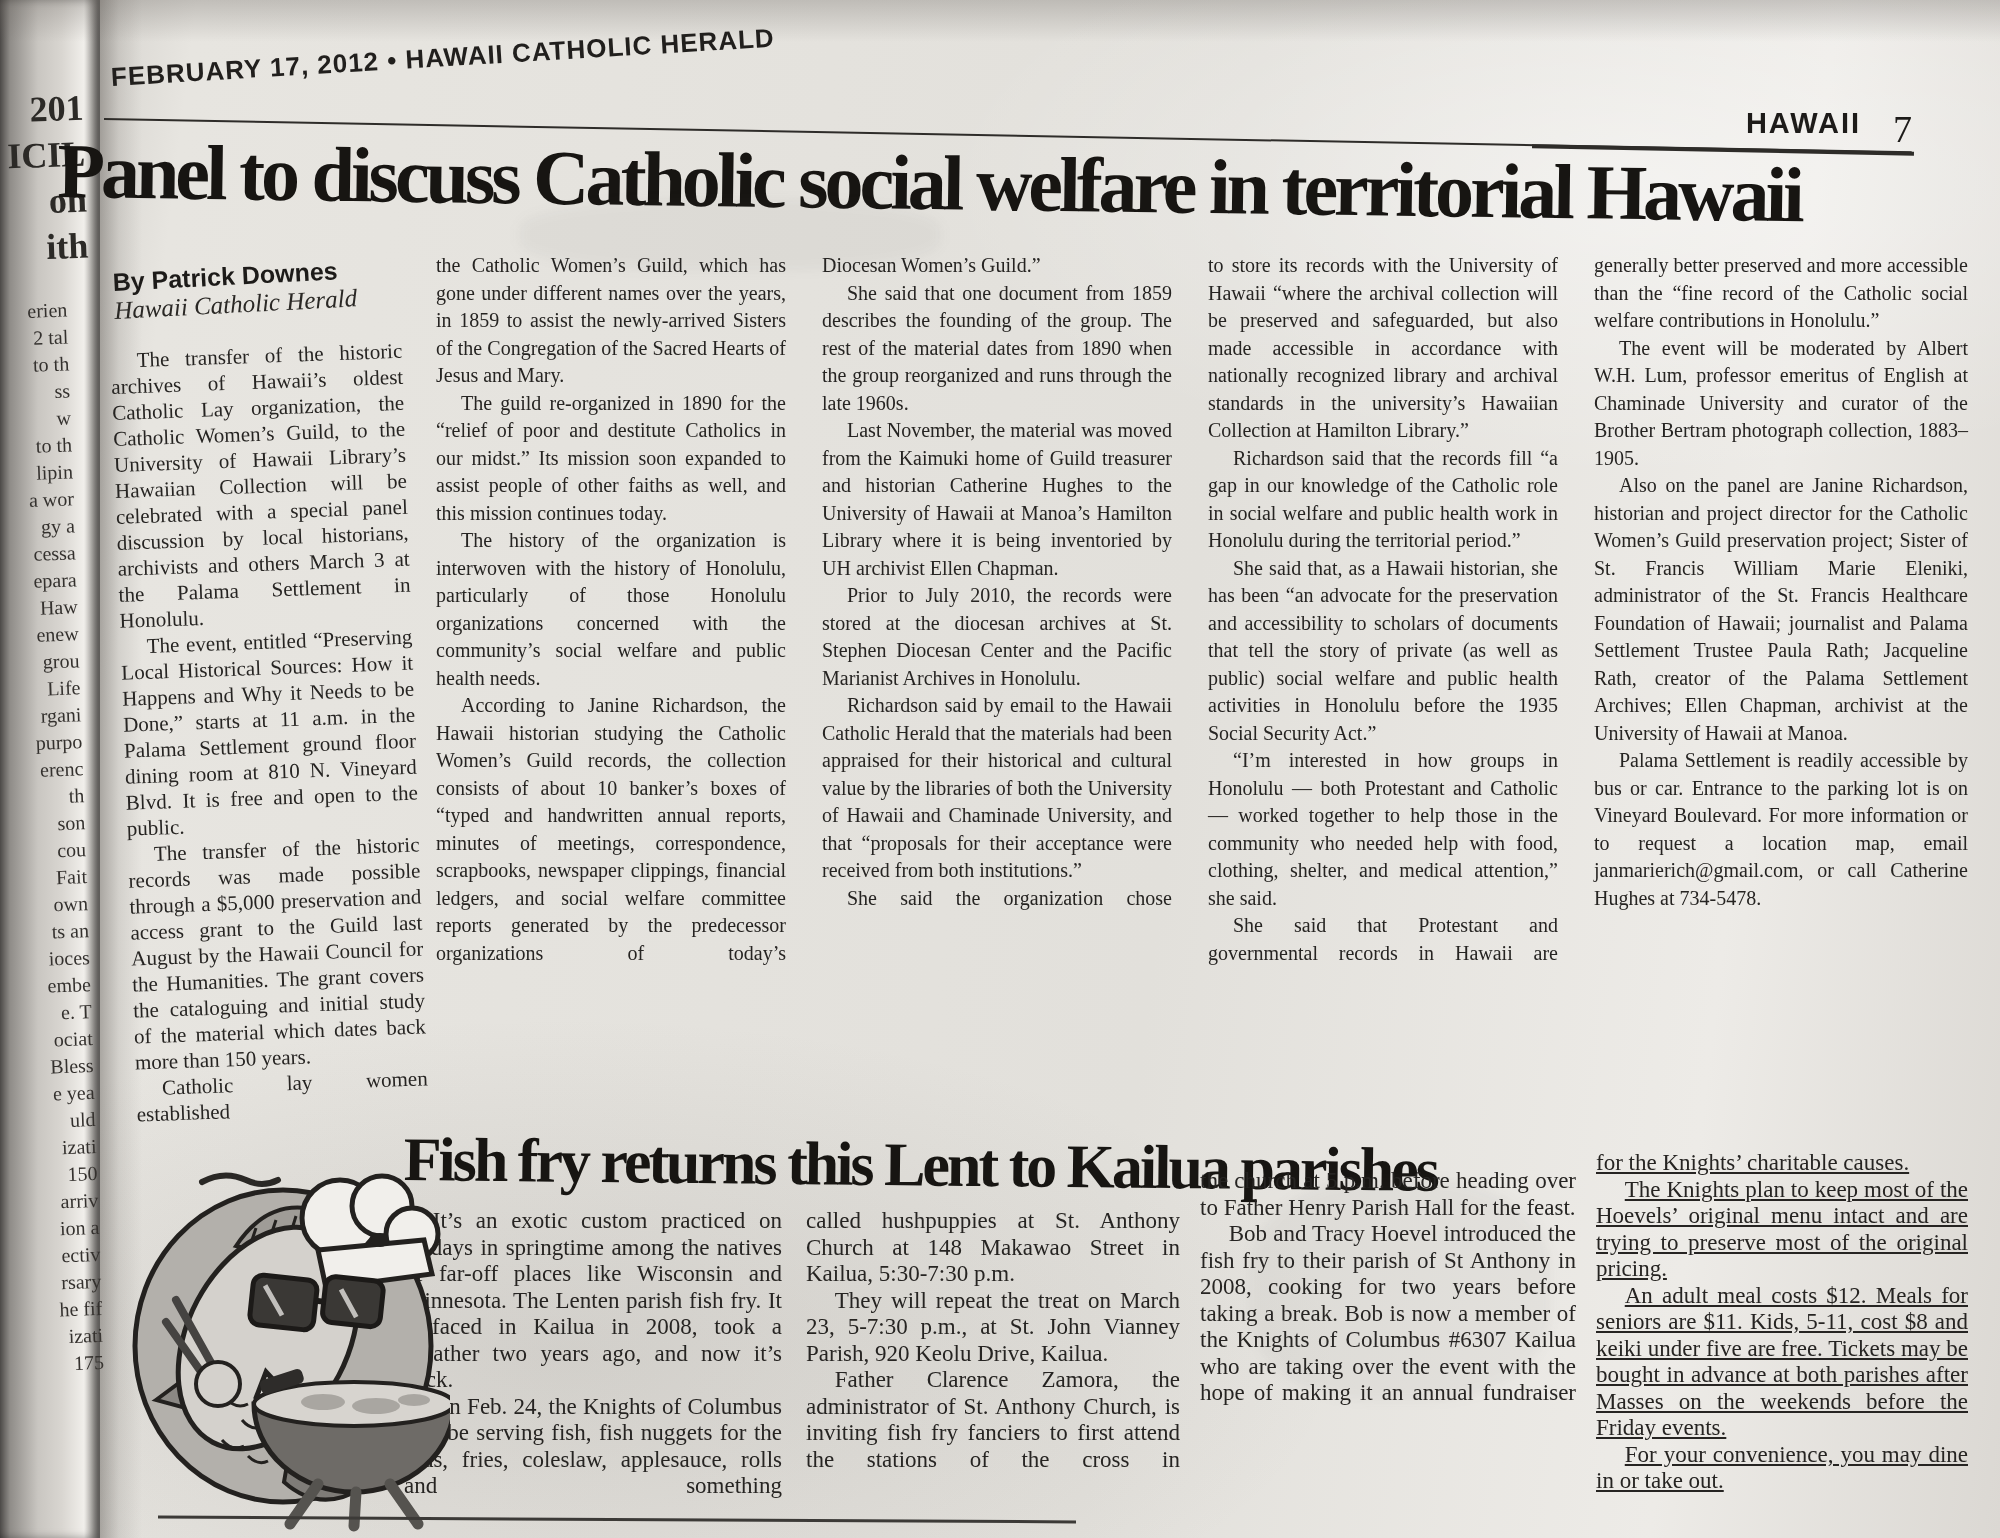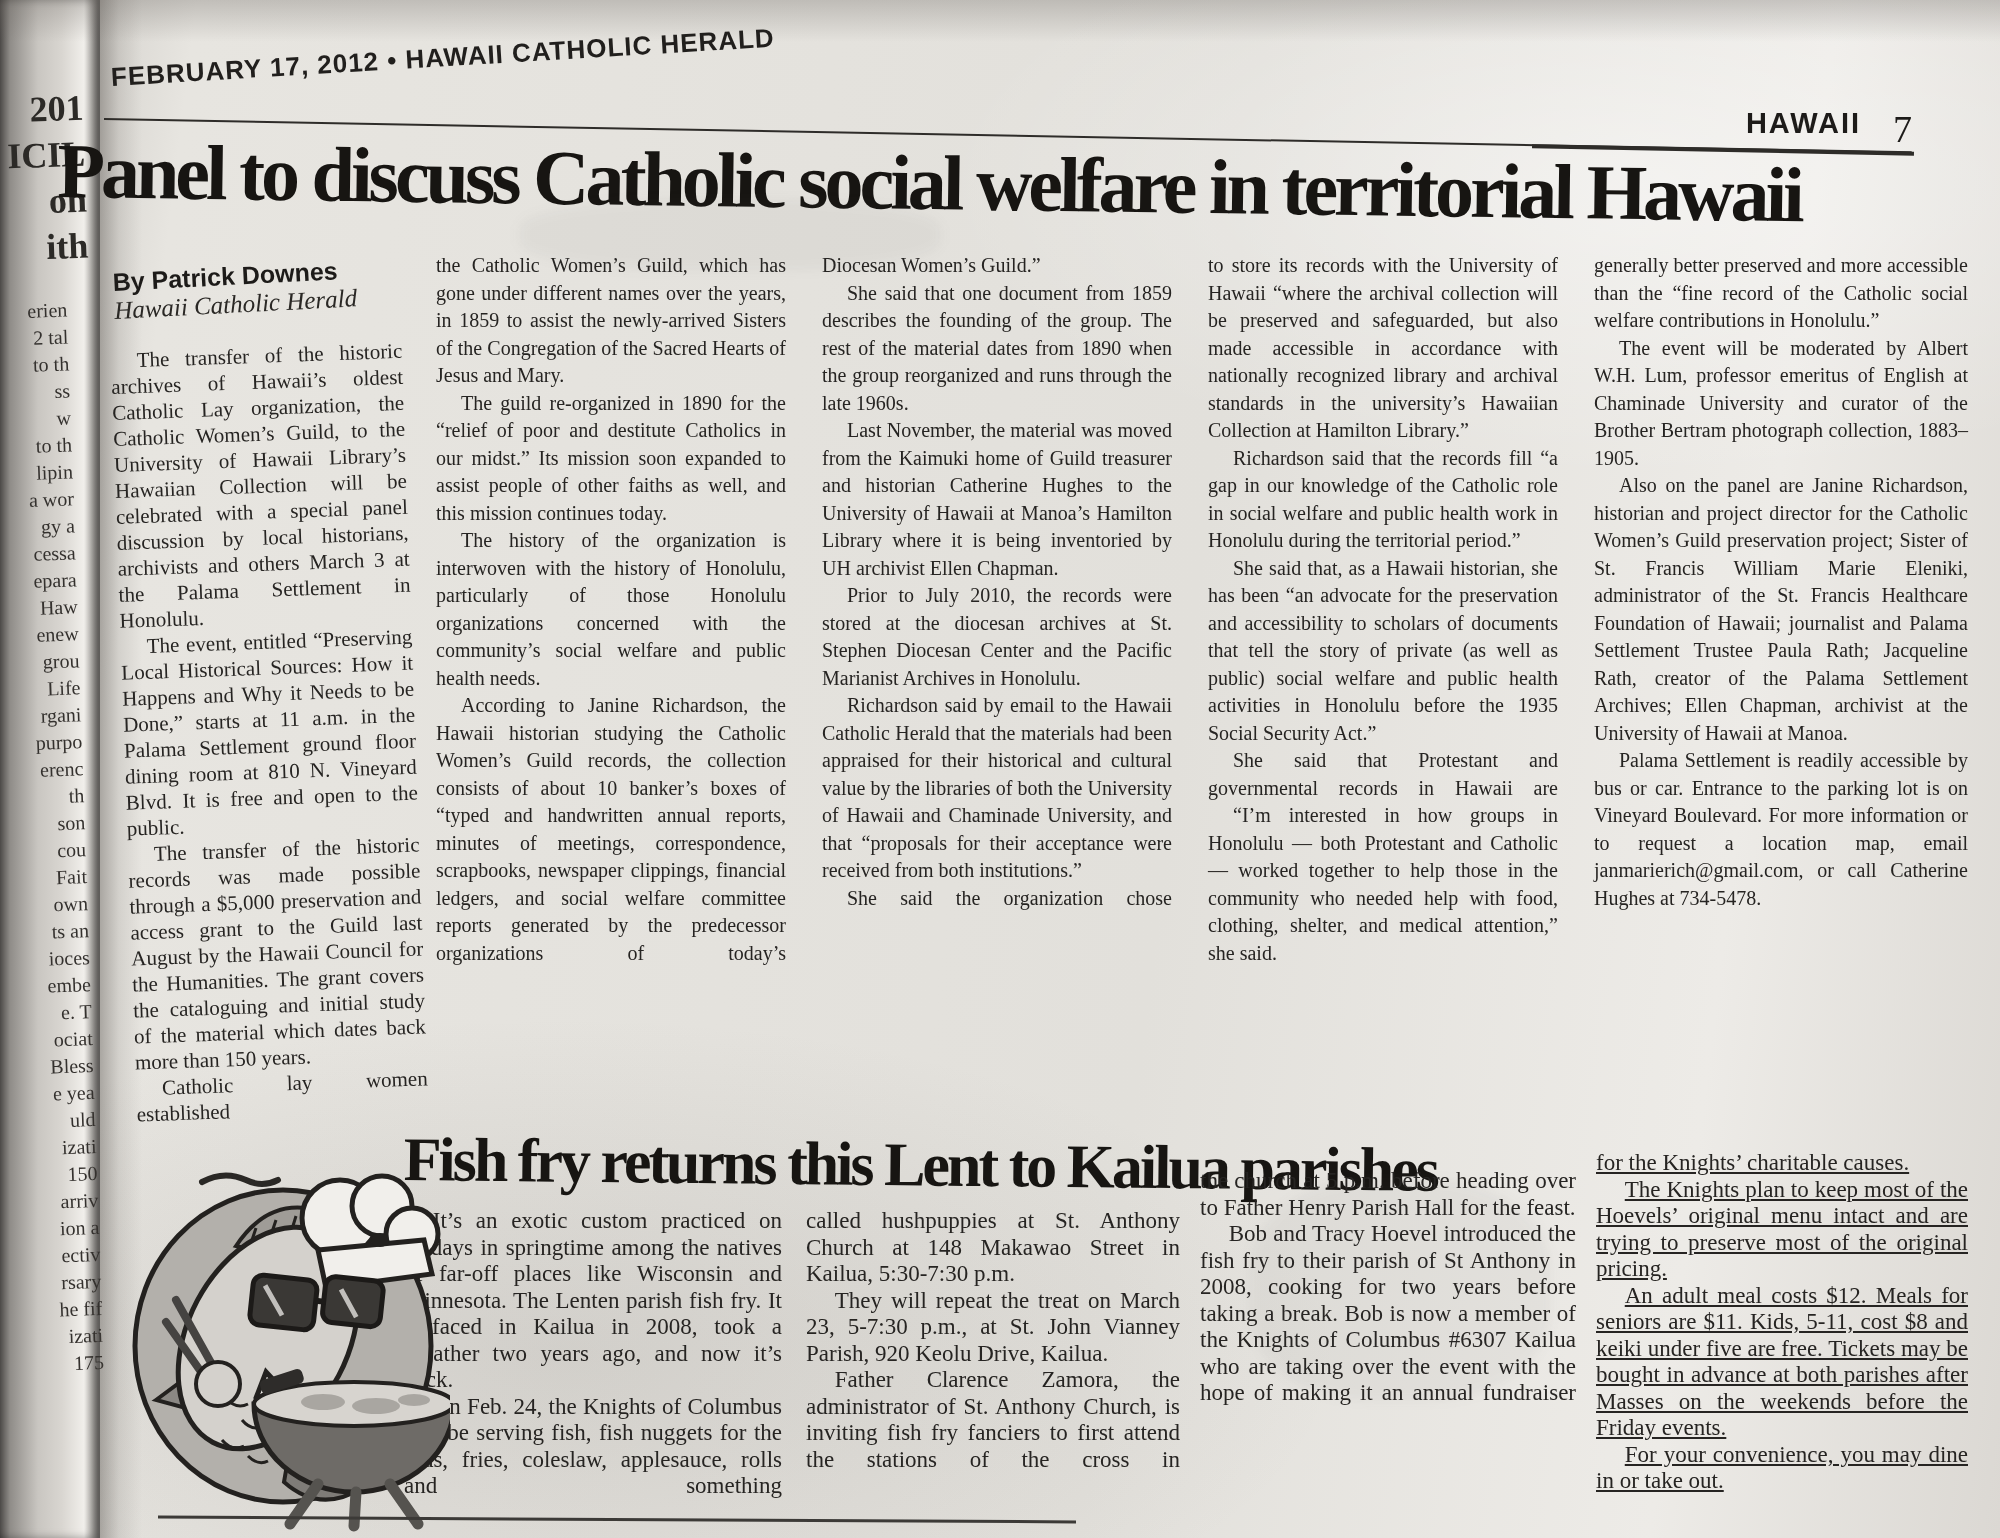--- a/index.html
+++ b/index.html
@@ -151,22 +151,22 @@
       <p class="para ind">She said that one document from 1859 describes the founding of the group. The rest of the material dates from 1890 when the group reorganized and runs through the late 1960s.</p>
       <p class="para ind">Last November, the material was moved from the Kaimuki home of Guild treasurer and historian Catherine Hughes to the University of Hawaii at Manoa’s Hamilton Library where it is being inventoried by UH archivist Ellen Chapman.</p>
       <p class="para ind">Prior to July 2010, the records were stored at the diocesan archives at St. Stephen Diocesan Center and the Pacific Marianist Archives in Honolulu.</p>
       <p class="para ind">Richardson said by email to the Hawaii Catholic Herald that the materials had been appraised for their historical and cultural value by the libraries of both the University of Hawaii and Chaminade University, and that “proposals for their acceptance were received from both institutions.”</p>
       <p class="para ind jfull">She said the organization chose</p>
     </div>
   <div class="col" id="col-4">
       <p class="para">to store its records with the University of Hawaii “where the archival collection will be preserved and safeguarded, but also made accessible in accordance with nationally recognized library and archival standards in the university’s Hawaiian Collection at Hamilton Library.”</p>
       <p class="para ind">Richardson said that the records fill “a gap in our knowledge of the Catholic role in social welfare and public health work in Honolulu during the territorial period.”</p>
       <p class="para ind">She said that, as a Hawaii historian, she has been “an advocate for the preservation and accessibility to scholars of documents that tell the story of private (as well as public) social welfare and public health activities in Honolulu before the 1935 Social Security Act.”</p>
+      <p class="para ind">“I’m interested in how groups in Honolulu — both Protestant and Catholic — worked together to help those in the community who needed help with food, clothing, shelter, and medical attention,” she said.</p>
       <p class="para ind jfull">She said that Protestant and governmental records in Hawaii are</p>
-      <p class="para ind">“I’m interested in how groups in Honolulu — both Protestant and Catholic — worked together to help those in the community who needed help with food, clothing, shelter, and medical attention,” she said.</p>
     </div>
   <div class="col" id="col-5">
       <p class="para">generally better preserved and more accessible than the “fine record of the Catholic social welfare contributions in Honolulu.”</p>
       <p class="para ind">The event will be moderated by Albert W.H. Lum, professor emeritus of English at Chaminade University and curator of the Brother Bertram photograph collection, 1883–1905.</p>
       <p class="para ind">Also on the panel are Janine Richardson, historian and project director for the Catholic Women’s Guild preservation project; Sister of St. Francis William Marie Eleniki, administrator of the St. Francis Healthcare Foundation of Hawaii; journalist and Palama Settlement Trustee Paula Rath; Jacqueline Rath, creator of the Palama Settlement Archives; Ellen Chapman, archivist at the University of Hawaii at Manoa.</p>
       <p class="para ind">Palama Settlement is readily accessible by bus or car. Entrance to the parking lot is on Vineyard Boulevard. For more information or to request a location map, email janmarierich@gmail.com, or call Catherine Hughes at 734-5478.</p>
     </div>
 
   <h2 id="fish-headline" style="margin:0;">Fish fry returns this Lent to Kailua parishes</h2>
   <div class="col fishcol" id="fcol-1">

